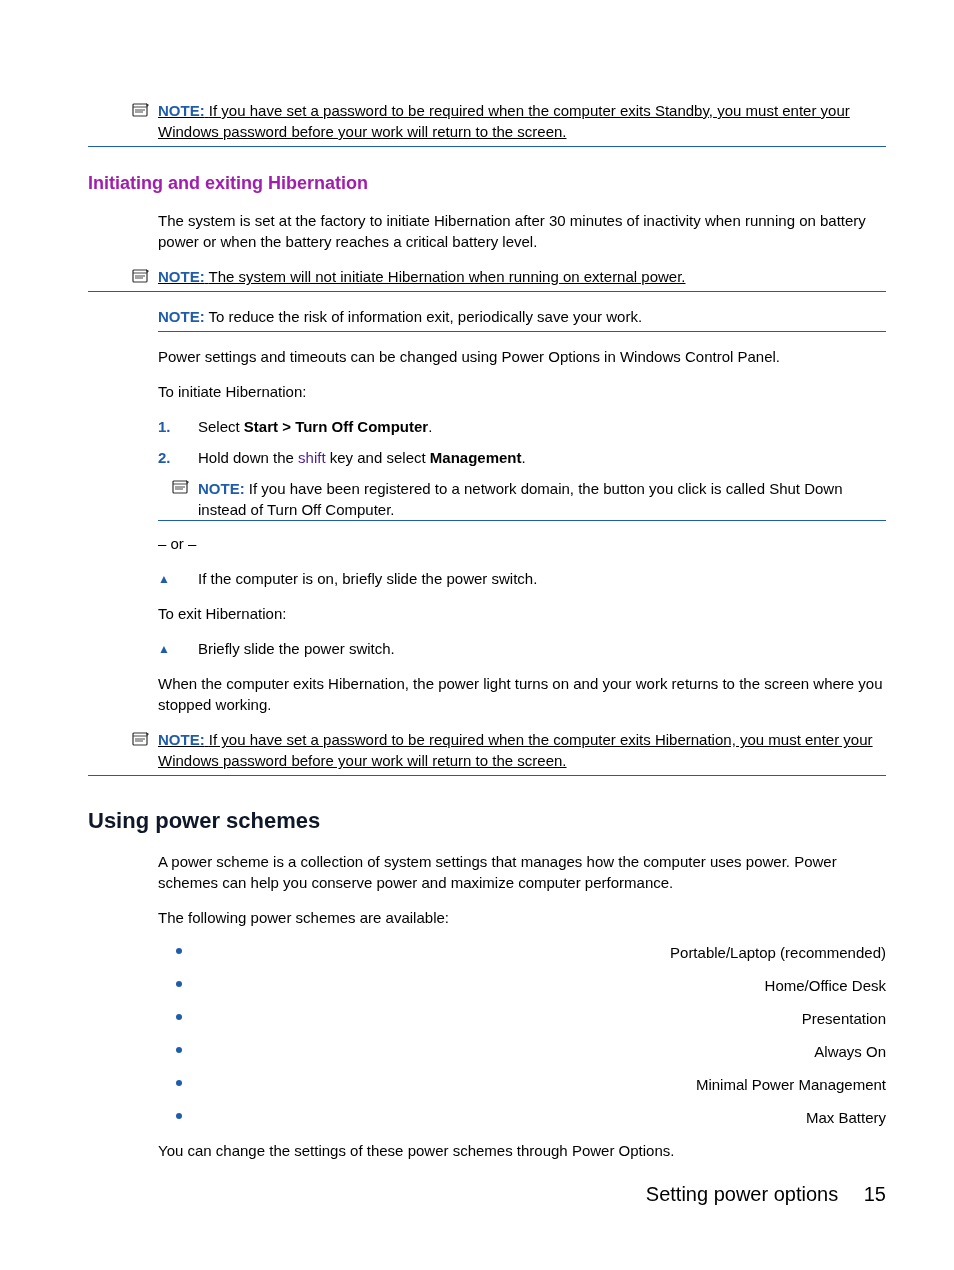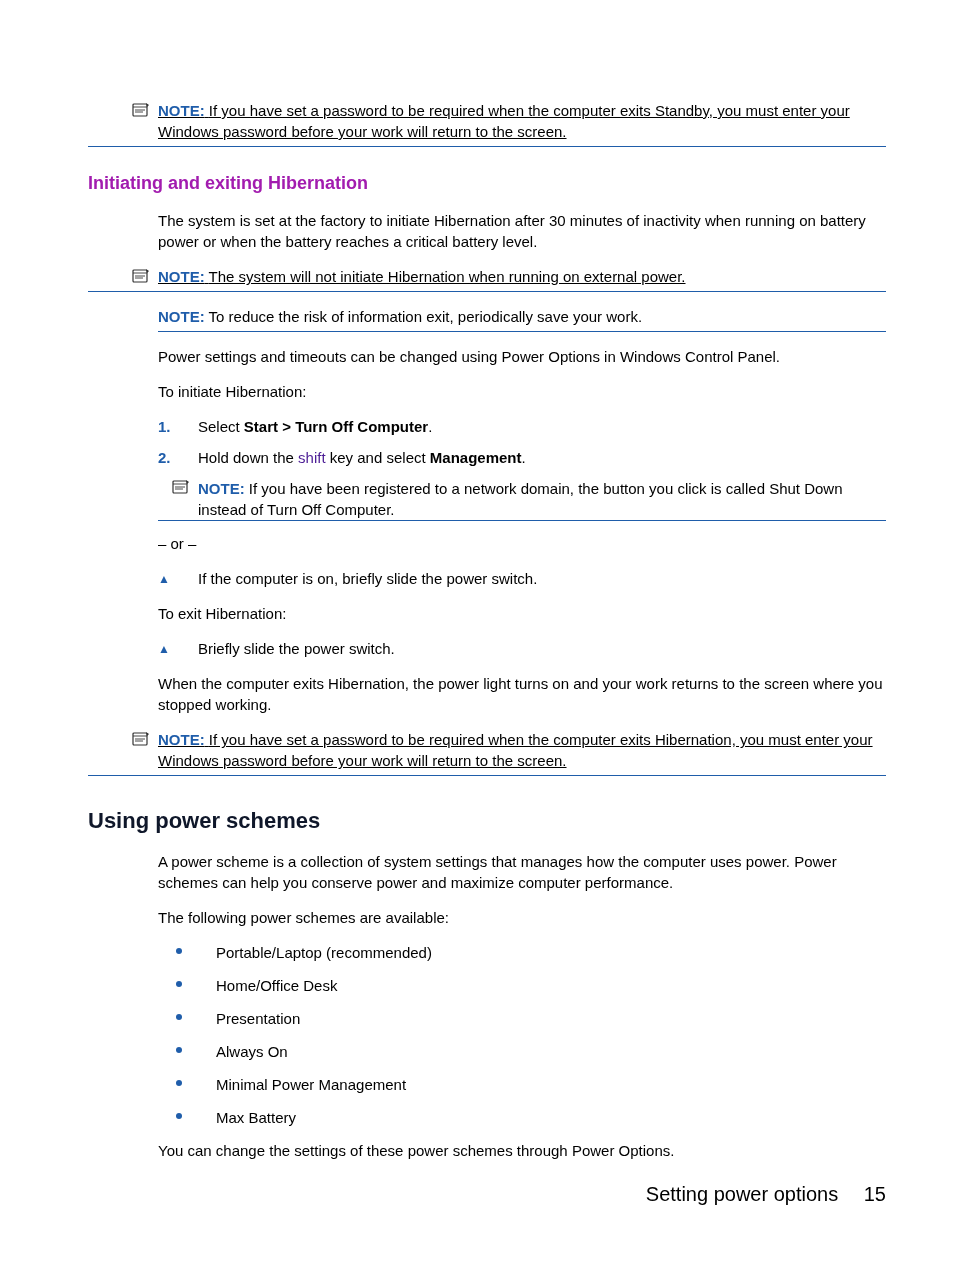--- a/index.html
+++ b/index.html
@@ -94,20 +94,21 @@
     color: #1f5daa;
     font-size: 12px;
   }
   .ul {
     margin-bottom: 10px;
   }
   .ul-item {
     position: relative;
     padding-left: 58px;
     margin-bottom: 12px;
+    text-align: right;
   }
   .ul-bullet {
     position: absolute;
     left: 18px;
     top: 6px;
     width: 6px;
     height: 6px;
     background: #1f5daa;
     border-radius: 50%;
   }

